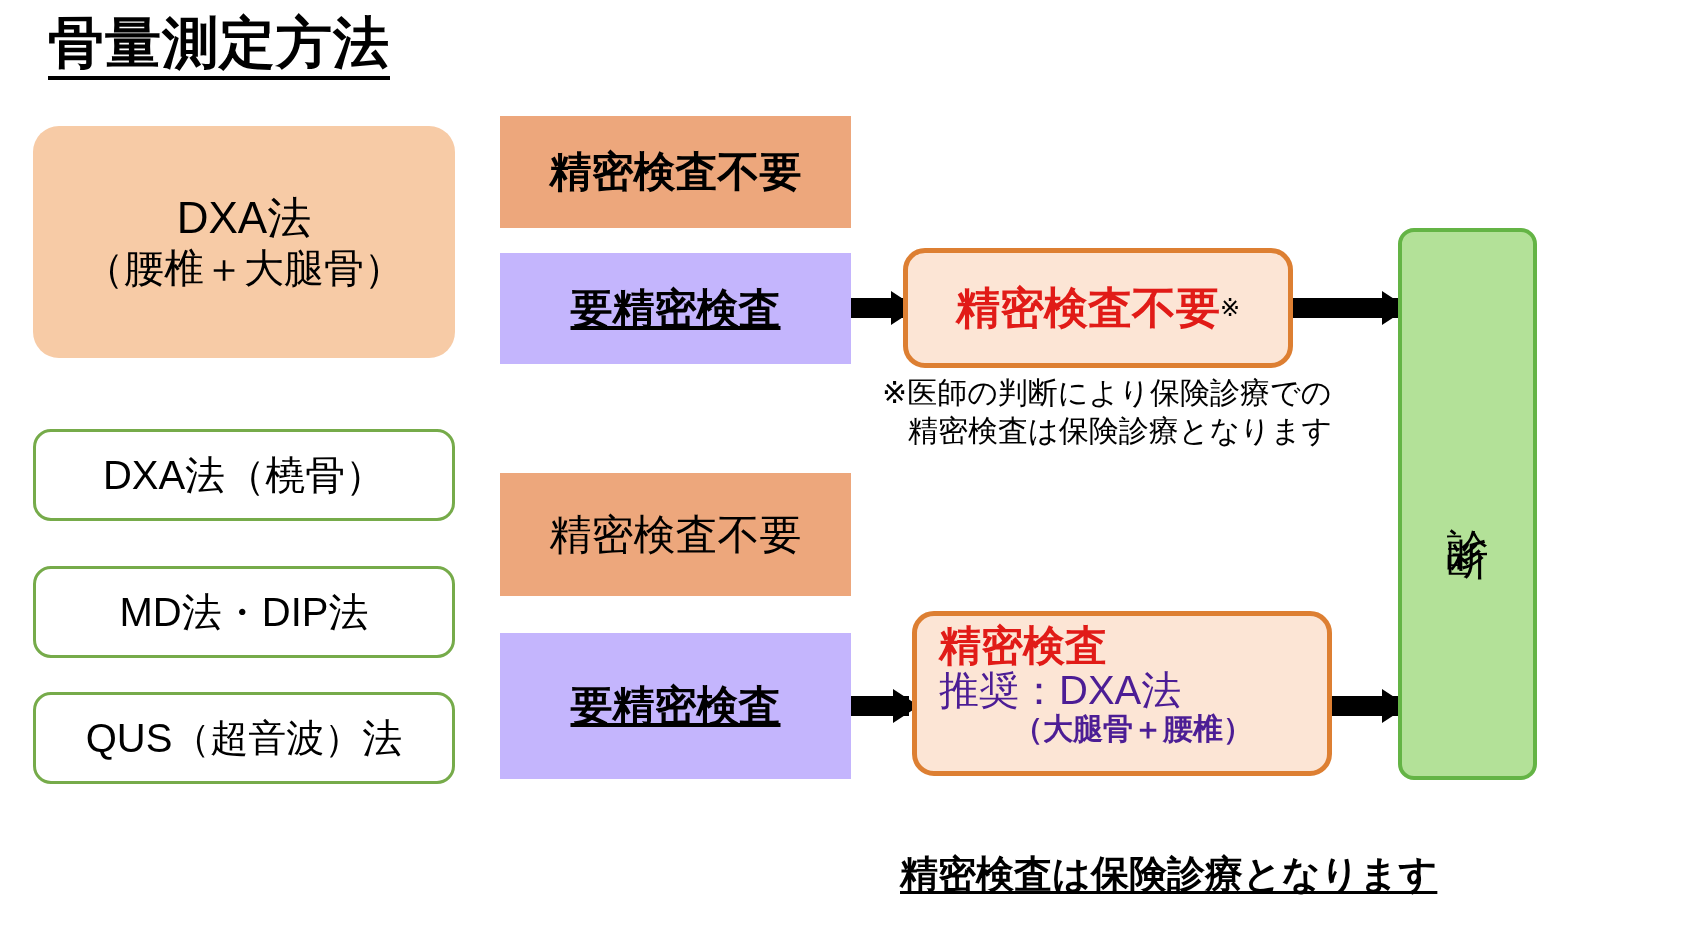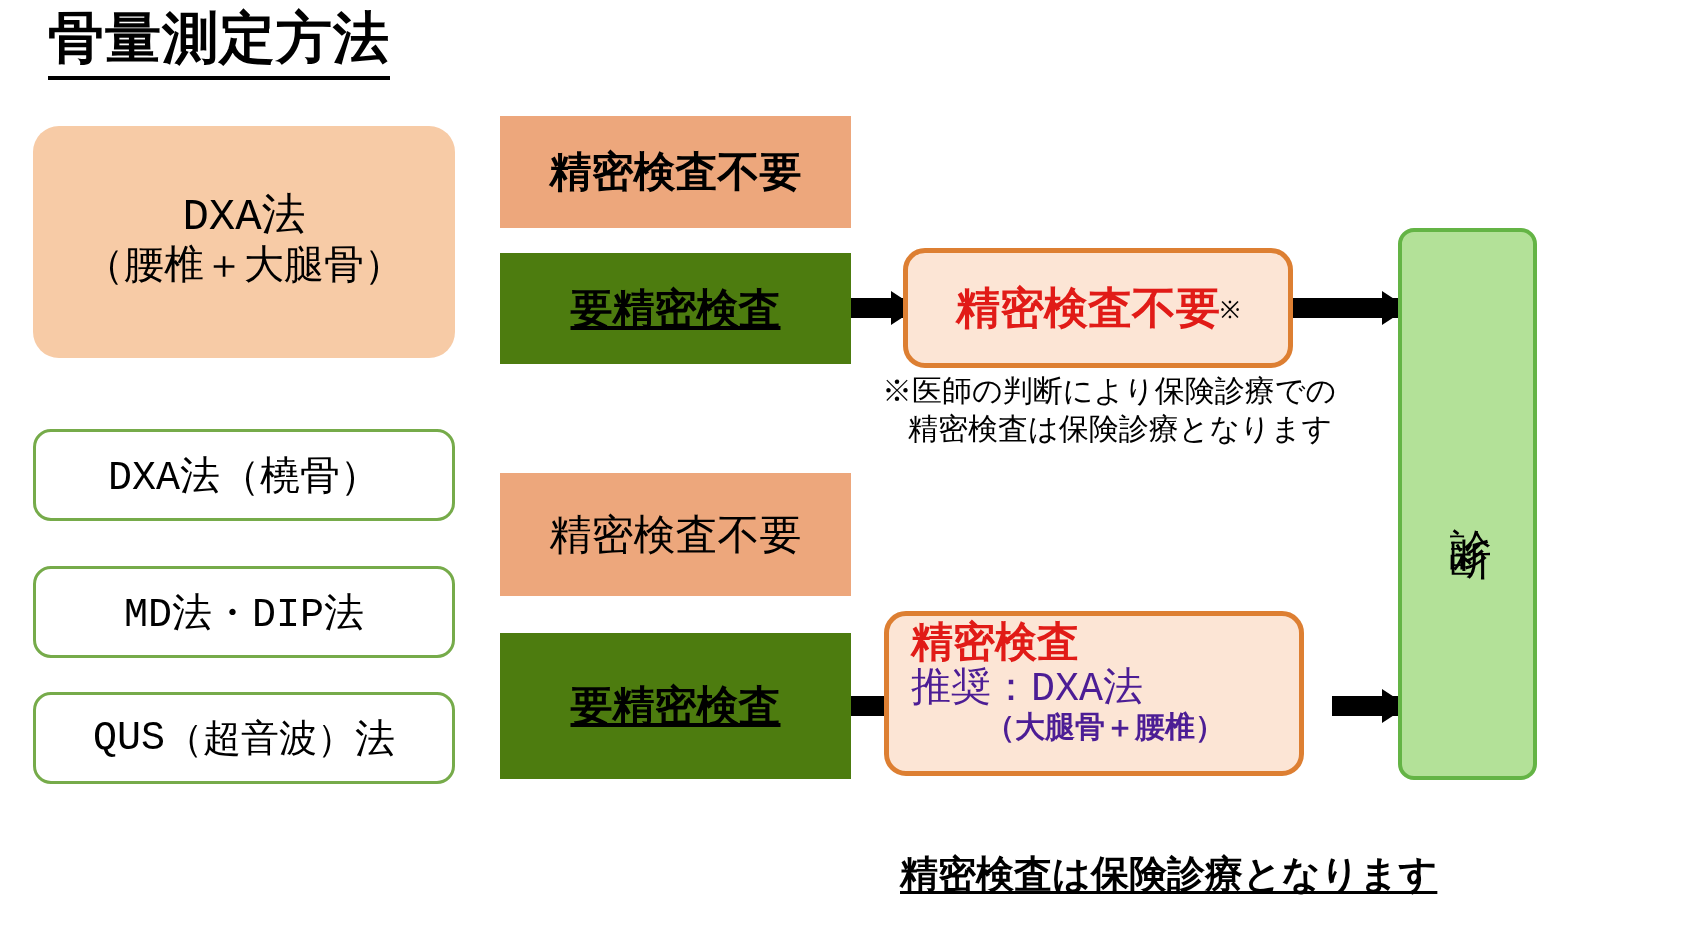--- a/index.html
+++ b/index.html
@@ -10,21 +10,20 @@
   body {
     font-family: "Liberation Sans", "DejaVu Sans", sans-serif;
     color: #000000;
   }
   #canvas {
     position: relative;
     width: 1695px;
     height: 935px;
     background: #ffffff;
     overflow: hidden;
-    font-family: Liberation Mono, monospace;
   }
   .abs { position: absolute; }
 
   
   #page-title {
     left: 48px;
     top: 12px;
     font-size: 56px;
     font-weight: bold;
     letter-spacing: 1px;
@@ -72,21 +71,21 @@
 
   
   .band {
     left: 500px;
     width: 351px;
     display: flex;
     align-items: center;
     justify-content: center;
   }
   .band-orange { background: #eda77c; }
-  .band-blue   { background: #4d7c0f; }
+  .band-blue   { background: #c4b5fd; }
 
   #band-no-detail-1 { top: 116px; height: 112px; }
   #band-need-1      { top: 253px; height: 111px; }
   #band-no-detail-2 { top: 473px; height: 123px; }
   #band-need-2      { top: 633px; height: 146px; }
 
   .band-text      { font-size: 42px; font-weight: bold; white-space: nowrap; }
   .band-text-reg  { font-size: 42px; font-weight: normal; white-space: nowrap; }
   .band-text-ul   { text-decoration: underline; text-underline-offset: 3px; }
 
@@ -145,21 +144,21 @@
     white-space: nowrap;
   }
   .mark-ref {
     color: #000000;
     font-weight: normal;
     font-size: 24px;
     vertical-align: 2px;
   }
 
   #callout-bottom {
-    left: 884px;
+    left: 912px;
     top: 611px;
     width: 420px;
     height: 165px;
     padding: 8px 0 0 22px;
   }
   #callout-bottom .line-red {
     color: #e11b17;
     font-weight: bold;
     font-size: 42px;
     line-height: 1.04;

